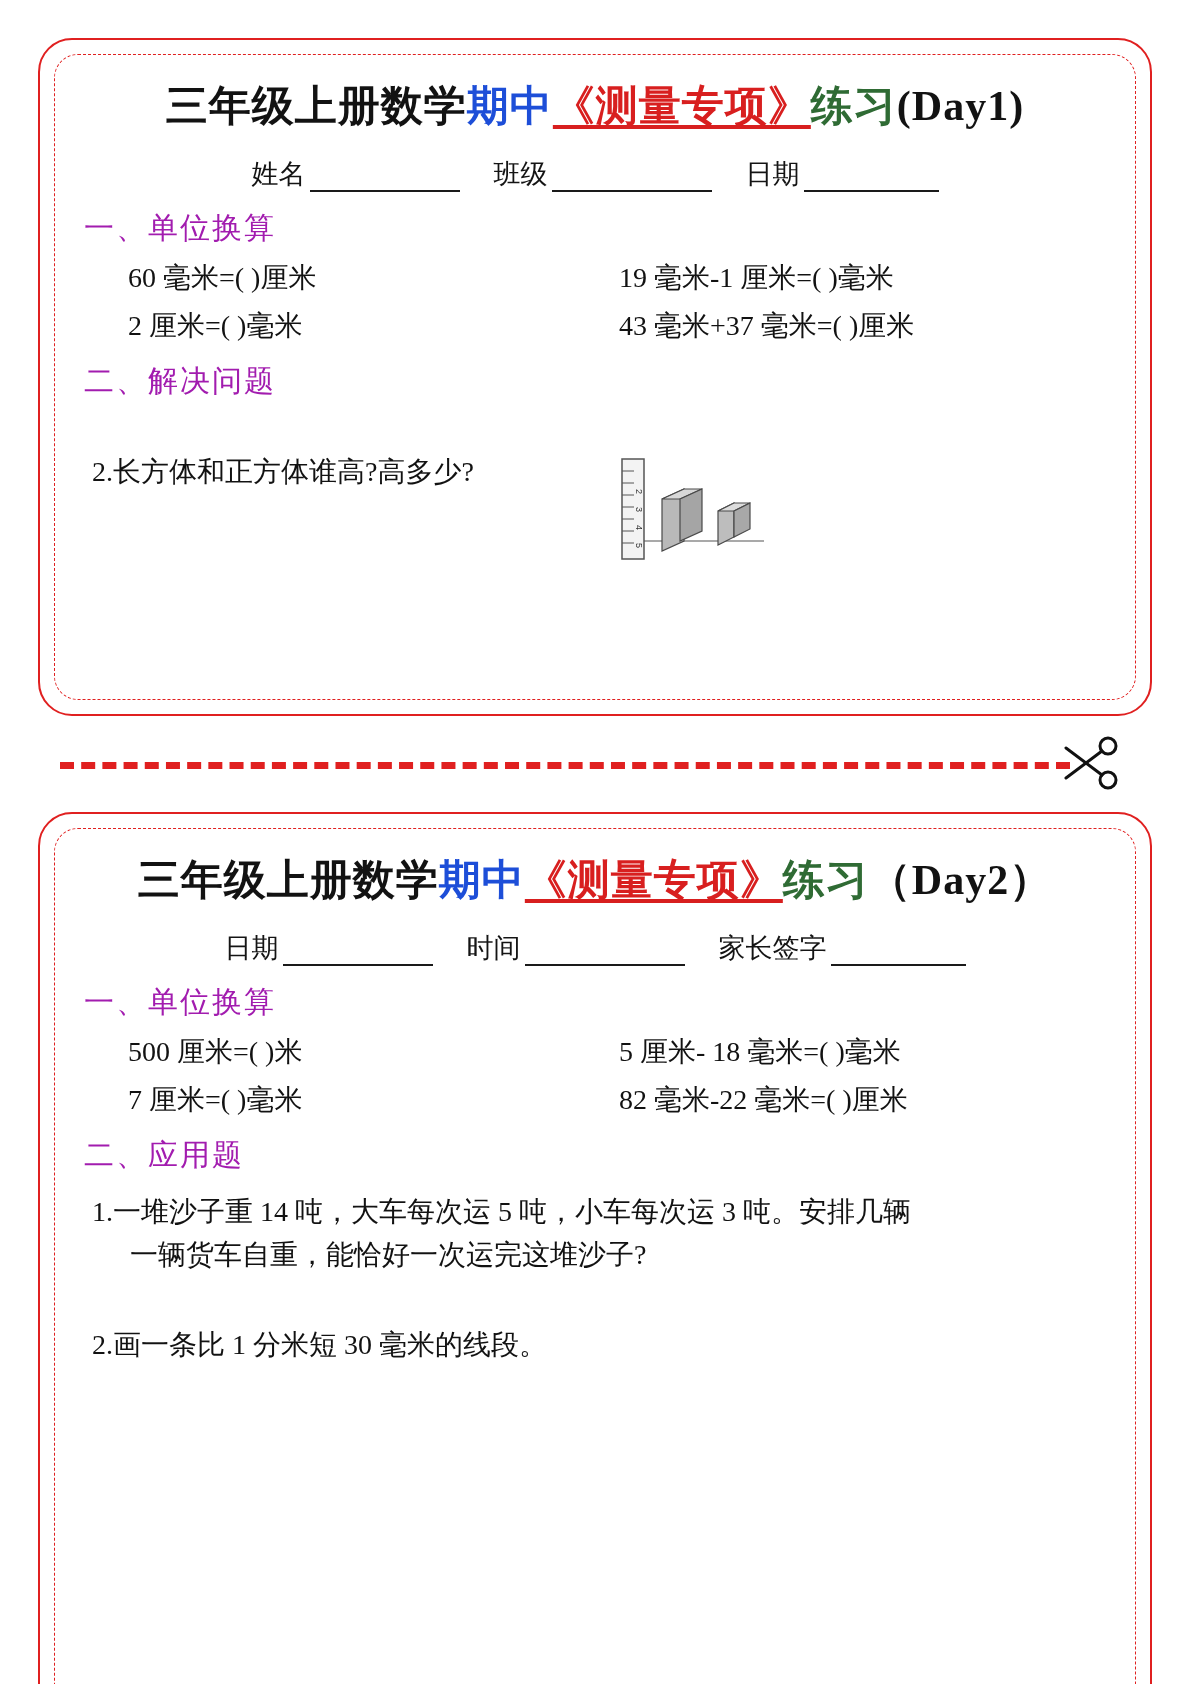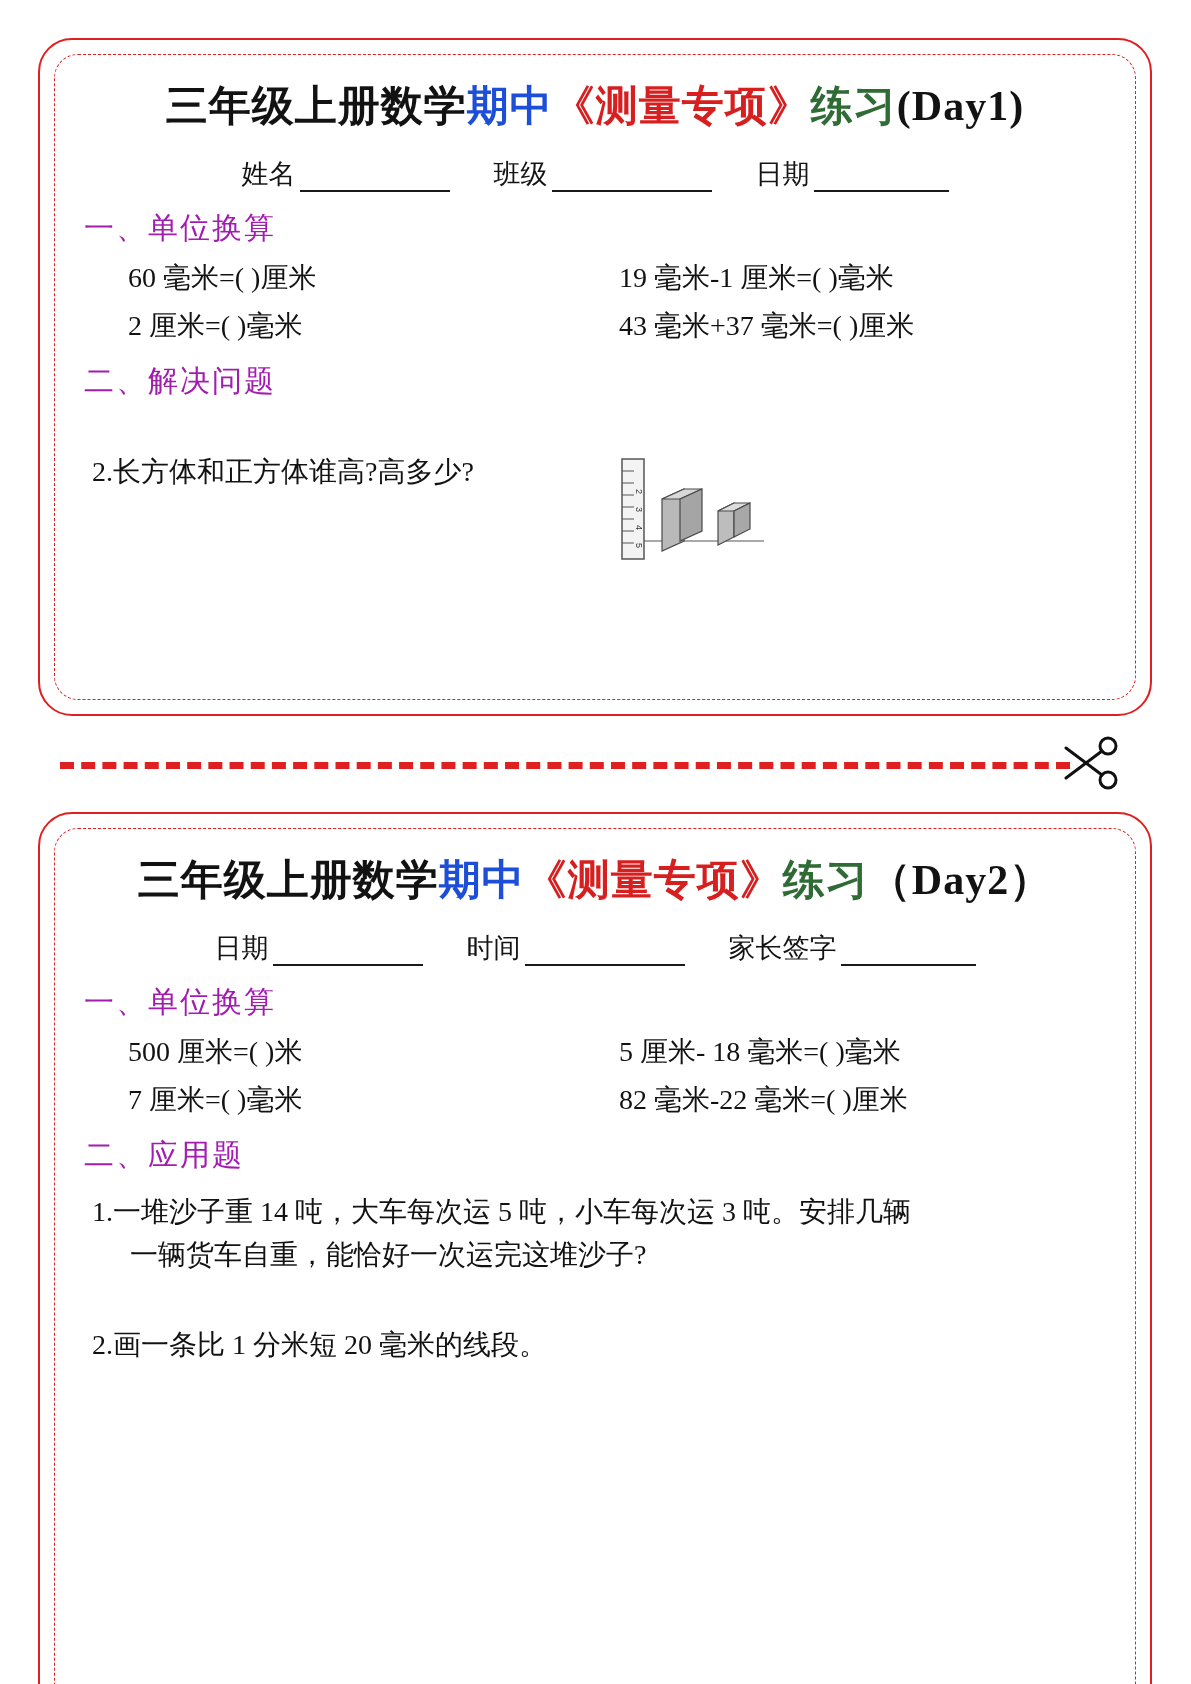--- a/index.html
+++ b/index.html
@@ -56,29 +56,29 @@
     text-align: center;
     font-size: 42px;
     font-weight: bold;
     letter-spacing: 1px;
     white-space: nowrap;
     margin: 12px 0 4px 0;
     font-family: "Liberation Serif", "DejaVu Serif", serif;
   }
   .t-black { color: #121212; }
   .t-red { color: #1d4ed8; }
-  .t-red-book { color: #d81f1f; text-underline-offset: 5px; }
+  .t-red-book { color: #d81f1f; text-decoration: underline; text-underline-offset: 5px; }
   .t-green { color: #2f6b34; }
 
   
   .info-row {
     display: flex;
     justify-content: center;
     align-items: flex-end;
-    gap: 44px;
+    gap: 34px;
     font-size: 27px;
     margin-top: 22px;
     margin-bottom: 6px;
     color: #141414;
   }
   .info-item { display: flex; align-items: flex-end; white-space: nowrap; }
   .info-label { padding-right: 4px; }
   .blank-line {
     display: inline-block;
     border-bottom: 2px solid #1a1a1a;
@@ -276,19 +276,19 @@
       <div class="section-head">二、应用题</div>
 
       <div class="problem">
         <span>1.</span><span>一堆沙子重 14 吨，大车每次运 5 吨，小车每次运 3 吨。安排几辆</span>
         <span class="cont">一辆货车自重，能恰好一次运完这堆沙子?</span>
       </div>
 
       <div class="spacer-sm"></div>
 
       <div class="problem">
-        <span>2.</span><span>画一条比 1 分米短 20 毫米的线段。</span>
+        <span>2.</span><span>画一条比 1 分米短 30 毫米的线段。</span>
       </div>
 
     </div>
   </div>
 
 </div>
 
 </body></html>

